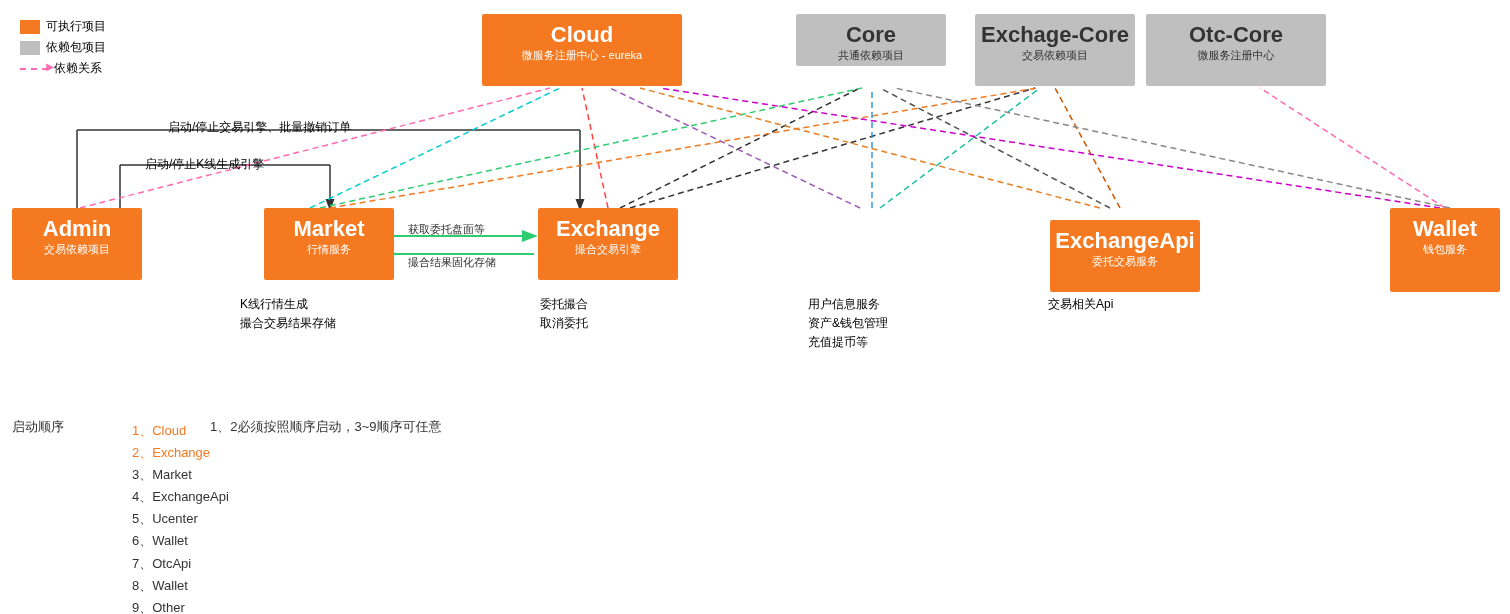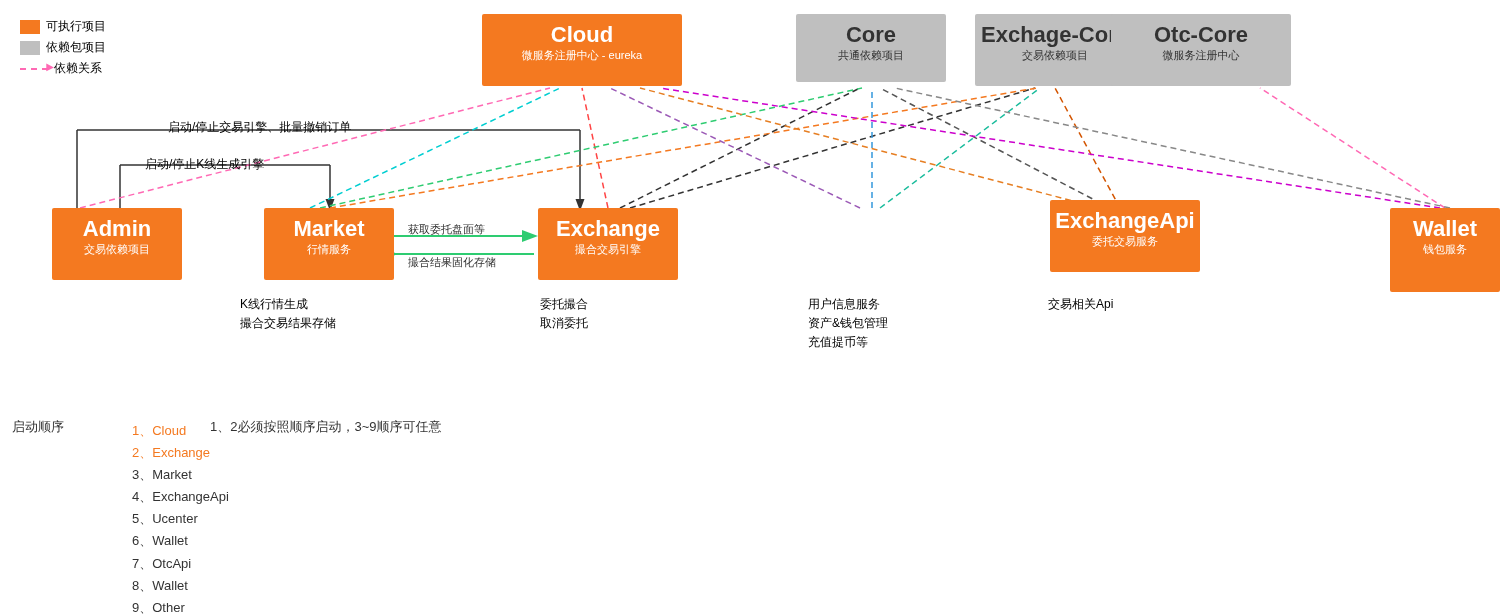--- a/index.html
+++ b/index.html
@@ -87,46 +87,45 @@
       top: 14px;
       width: 200px;
       height: 72px;
     }
     
     .core-box {
       position: absolute;
       left: 796px;
       top: 14px;
       width: 150px;
-      height: 68px;
+      height: 52px;
     }
     
     .exchage-core-box {
       position: absolute;
       left: 975px;
       top: 14px;
       width: 160px;
       height: 72px;
     }
     
     .otc-core-box {
       position: absolute;
-      left: 1111px;
+      left: 1146px;
       top: 14px;
       width: 180px;
       height: 72px;
     }
     
     .admin-box {
       position: absolute;
       left: 12px;
       top: 208px;
       width: 130px;
       height: 72px;
-      margin-left: 40px;
     }
     
     .market-box {
       position: absolute;
       left: 264px;
       top: 208px;
       width: 130px;
       height: 72px;
     }
     
@@ -142,21 +141,21 @@
       position: absolute;
       left: 810px;
       top: 208px;
       width: 130px;
       height: 72px;
     }
     
     .exchangeapi-box {
       position: absolute;
       left: 1050px;
-      top: 200px;
+      top: 220px;
       width: 150px;
       height: 72px;
     }
     
     .wallet-box {
       position: absolute;
       left: 1390px;
       top: 208px;
       width: 110px;
       height: 84px;

